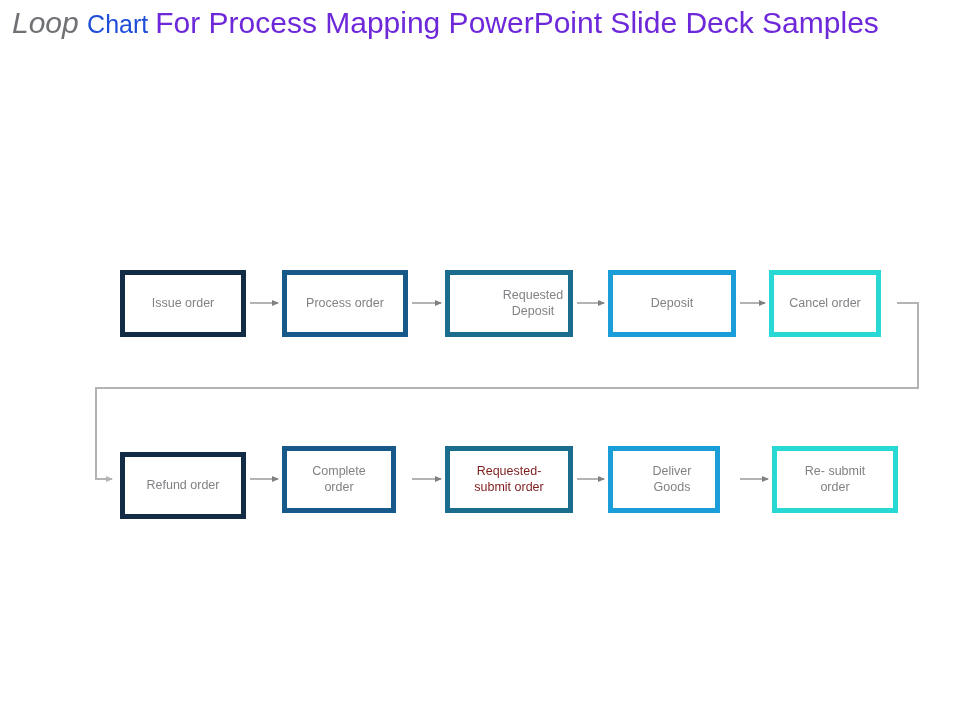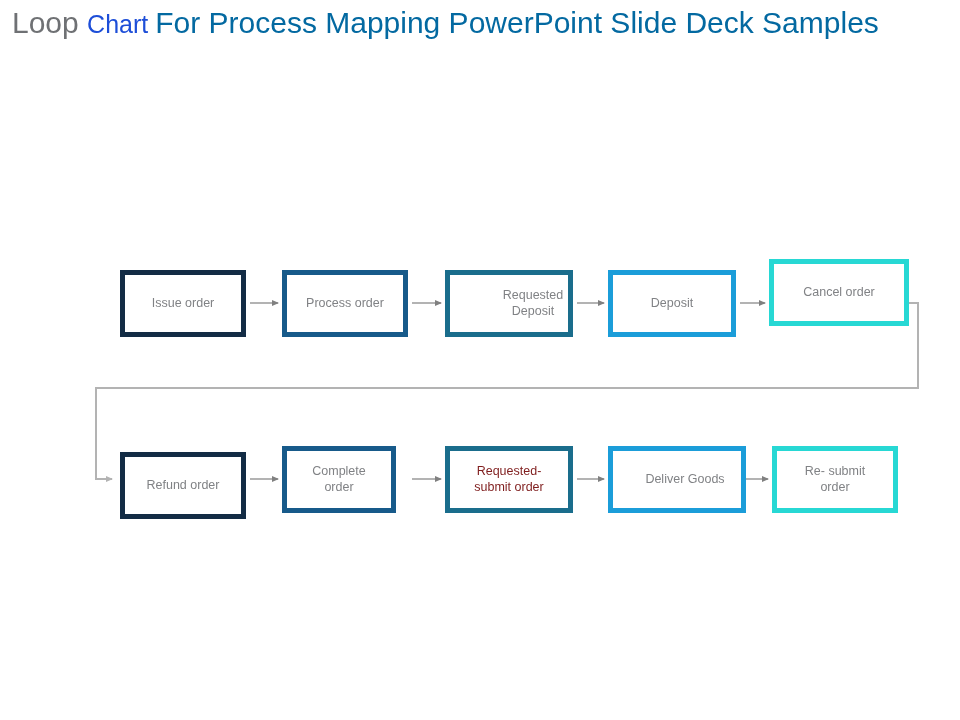--- a/index.html
+++ b/index.html
@@ -19,28 +19,29 @@
   #slide-title {
     position: absolute;
     left: 12px;
     top: 8px;
     white-space: nowrap;
     line-height: 1;
   }
   #slide-title .t-loop {
     font-size: 30px;
     color: #6f7174;
+    font-style: italic;
   }
   #slide-title .t-chart {
     font-size: 25px;
     color: #1d4ed8;
   }
   #slide-title .t-rest {
     font-size: 30px;
-    color: #0369a1;
+    color: #6d28d9;
     text-align: right;
   }
 
   
   #diagram {
     position: absolute;
     left: 0;
     top: 0;
     width: 960px;
     height: 720px;
@@ -114,35 +115,35 @@
       <div class="node" style="left: 282px; top: 270px; width: 126px; height: 67px; border-color: rgb(23, 90, 138); text-align: center;">
         <span class="node-label" style="color: rgb(128, 130, 133);">Process order</span>
       </div>
       <div class="node" style="left: 445px; top: 270px; width: 128px; height: 67px; border-color: rgb(26, 109, 140);">
         <span class="node-label" style="color: rgb(128, 130, 133); margin-left: 48px;">Requested
 Deposit</span>
       </div>
       <div class="node" style="left: 608px; top: 270px; width: 128px; height: 67px; border-color: rgb(27, 157, 217);">
         <span class="node-label" style="color: rgb(128, 130, 133);">Deposit</span>
       </div>
-      <div class="node" style="left: 769px; top: 259px; width: 140px; height: 67px; border-color: rgb(39, 216, 212);">
+      <div class="node" style="left: 769px; top: 270px; width: 112px; height: 67px; border-color: rgb(39, 216, 212);">
         <span class="node-label" style="color: rgb(128, 130, 133);">Cancel order</span>
       </div>
       <div class="node" style="left: 120px; top: 446px; width: 126px; height: 67px; border-color: rgb(19, 44, 69); margin-top: 6px;">
         <span class="node-label" style="color: rgb(128, 130, 133);">Refund  order</span>
       </div>
       <div class="node" style="left: 282px; top: 446px; width: 114px; height: 67px; border-color: rgb(23, 90, 138);">
         <span class="node-label" style="color: rgb(128, 130, 133);">Complete
 order</span>
       </div>
       <div class="node" style="left: 445px; top: 446px; width: 128px; height: 67px; border-color: rgb(26, 109, 140);">
         <span class="node-label" style="color: #7f1d1d;">Requested-
 submit order</span>
       </div>
-      <div class="node" style="left: 608px; top: 446px; width: 138px; height: 67px; border-color: rgb(27, 157, 217); padding-left: 16px;">
+      <div class="node" style="left: 608px; top: 446px; width: 112px; height: 67px; border-color: rgb(27, 157, 217); padding-left: 16px;">
         <span class="node-label" style="color: rgb(128, 130, 133);">Deliver Goods</span>
       </div>
       <div class="node" style="left: 772px; top: 446px; width: 126px; height: 67px; border-color: rgb(39, 216, 212);">
         <span class="node-label" style="color: rgb(128, 130, 133);">Re- submit
 order</span>
       </div>
     </div>
 
 </div>
 

